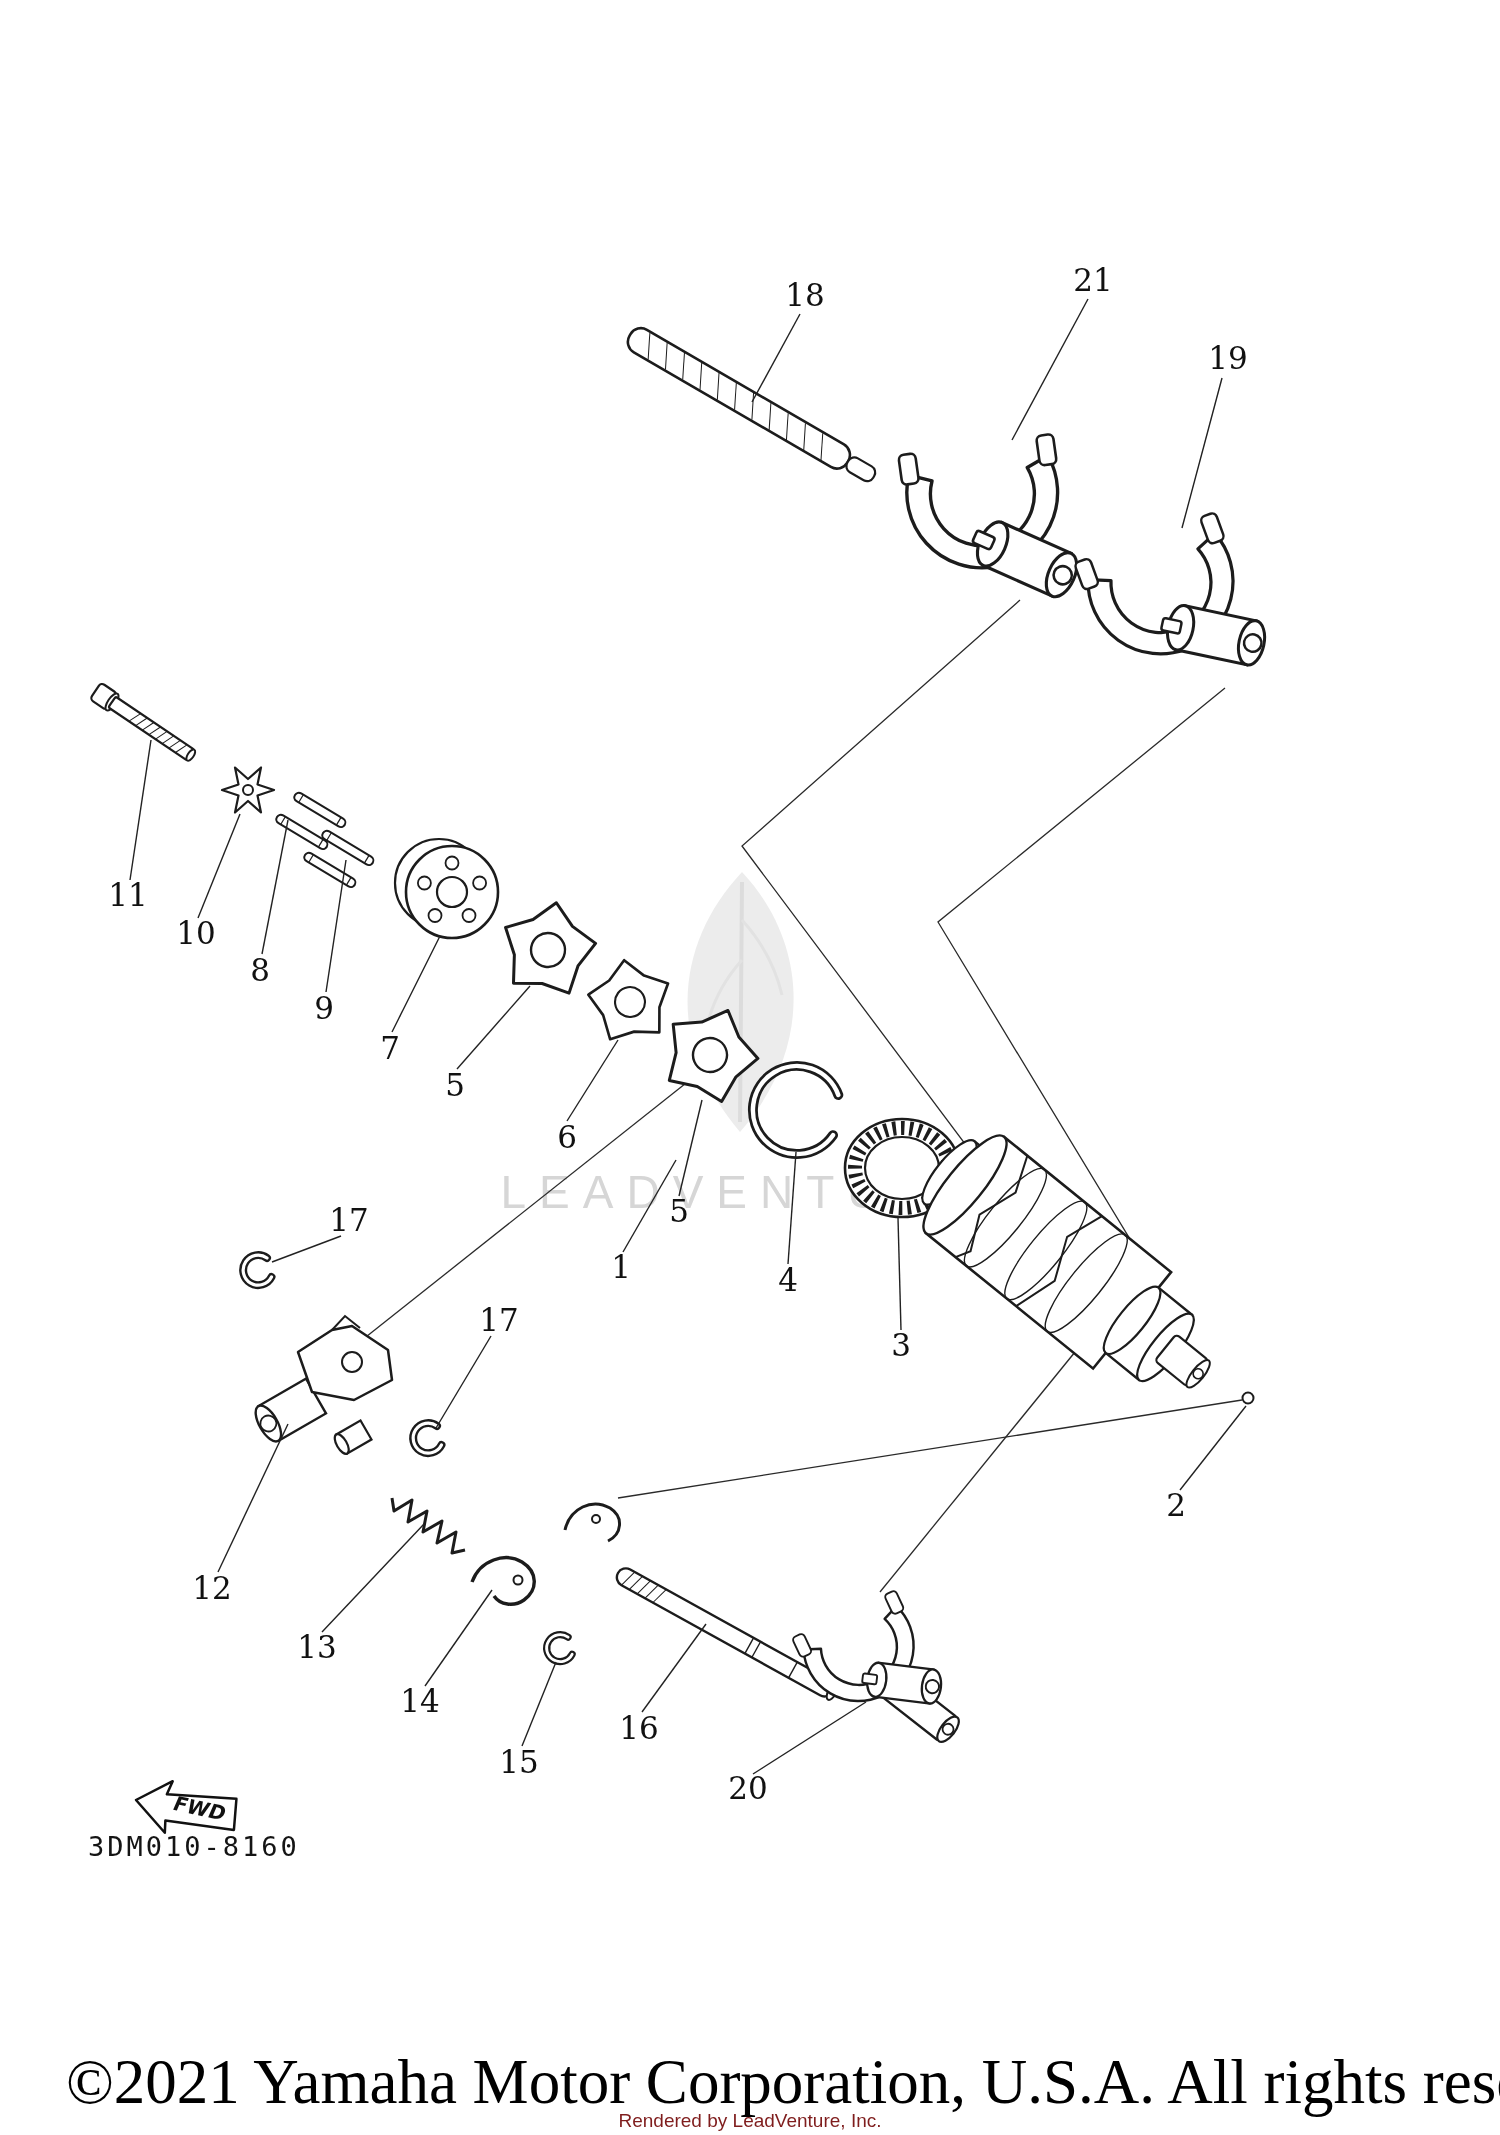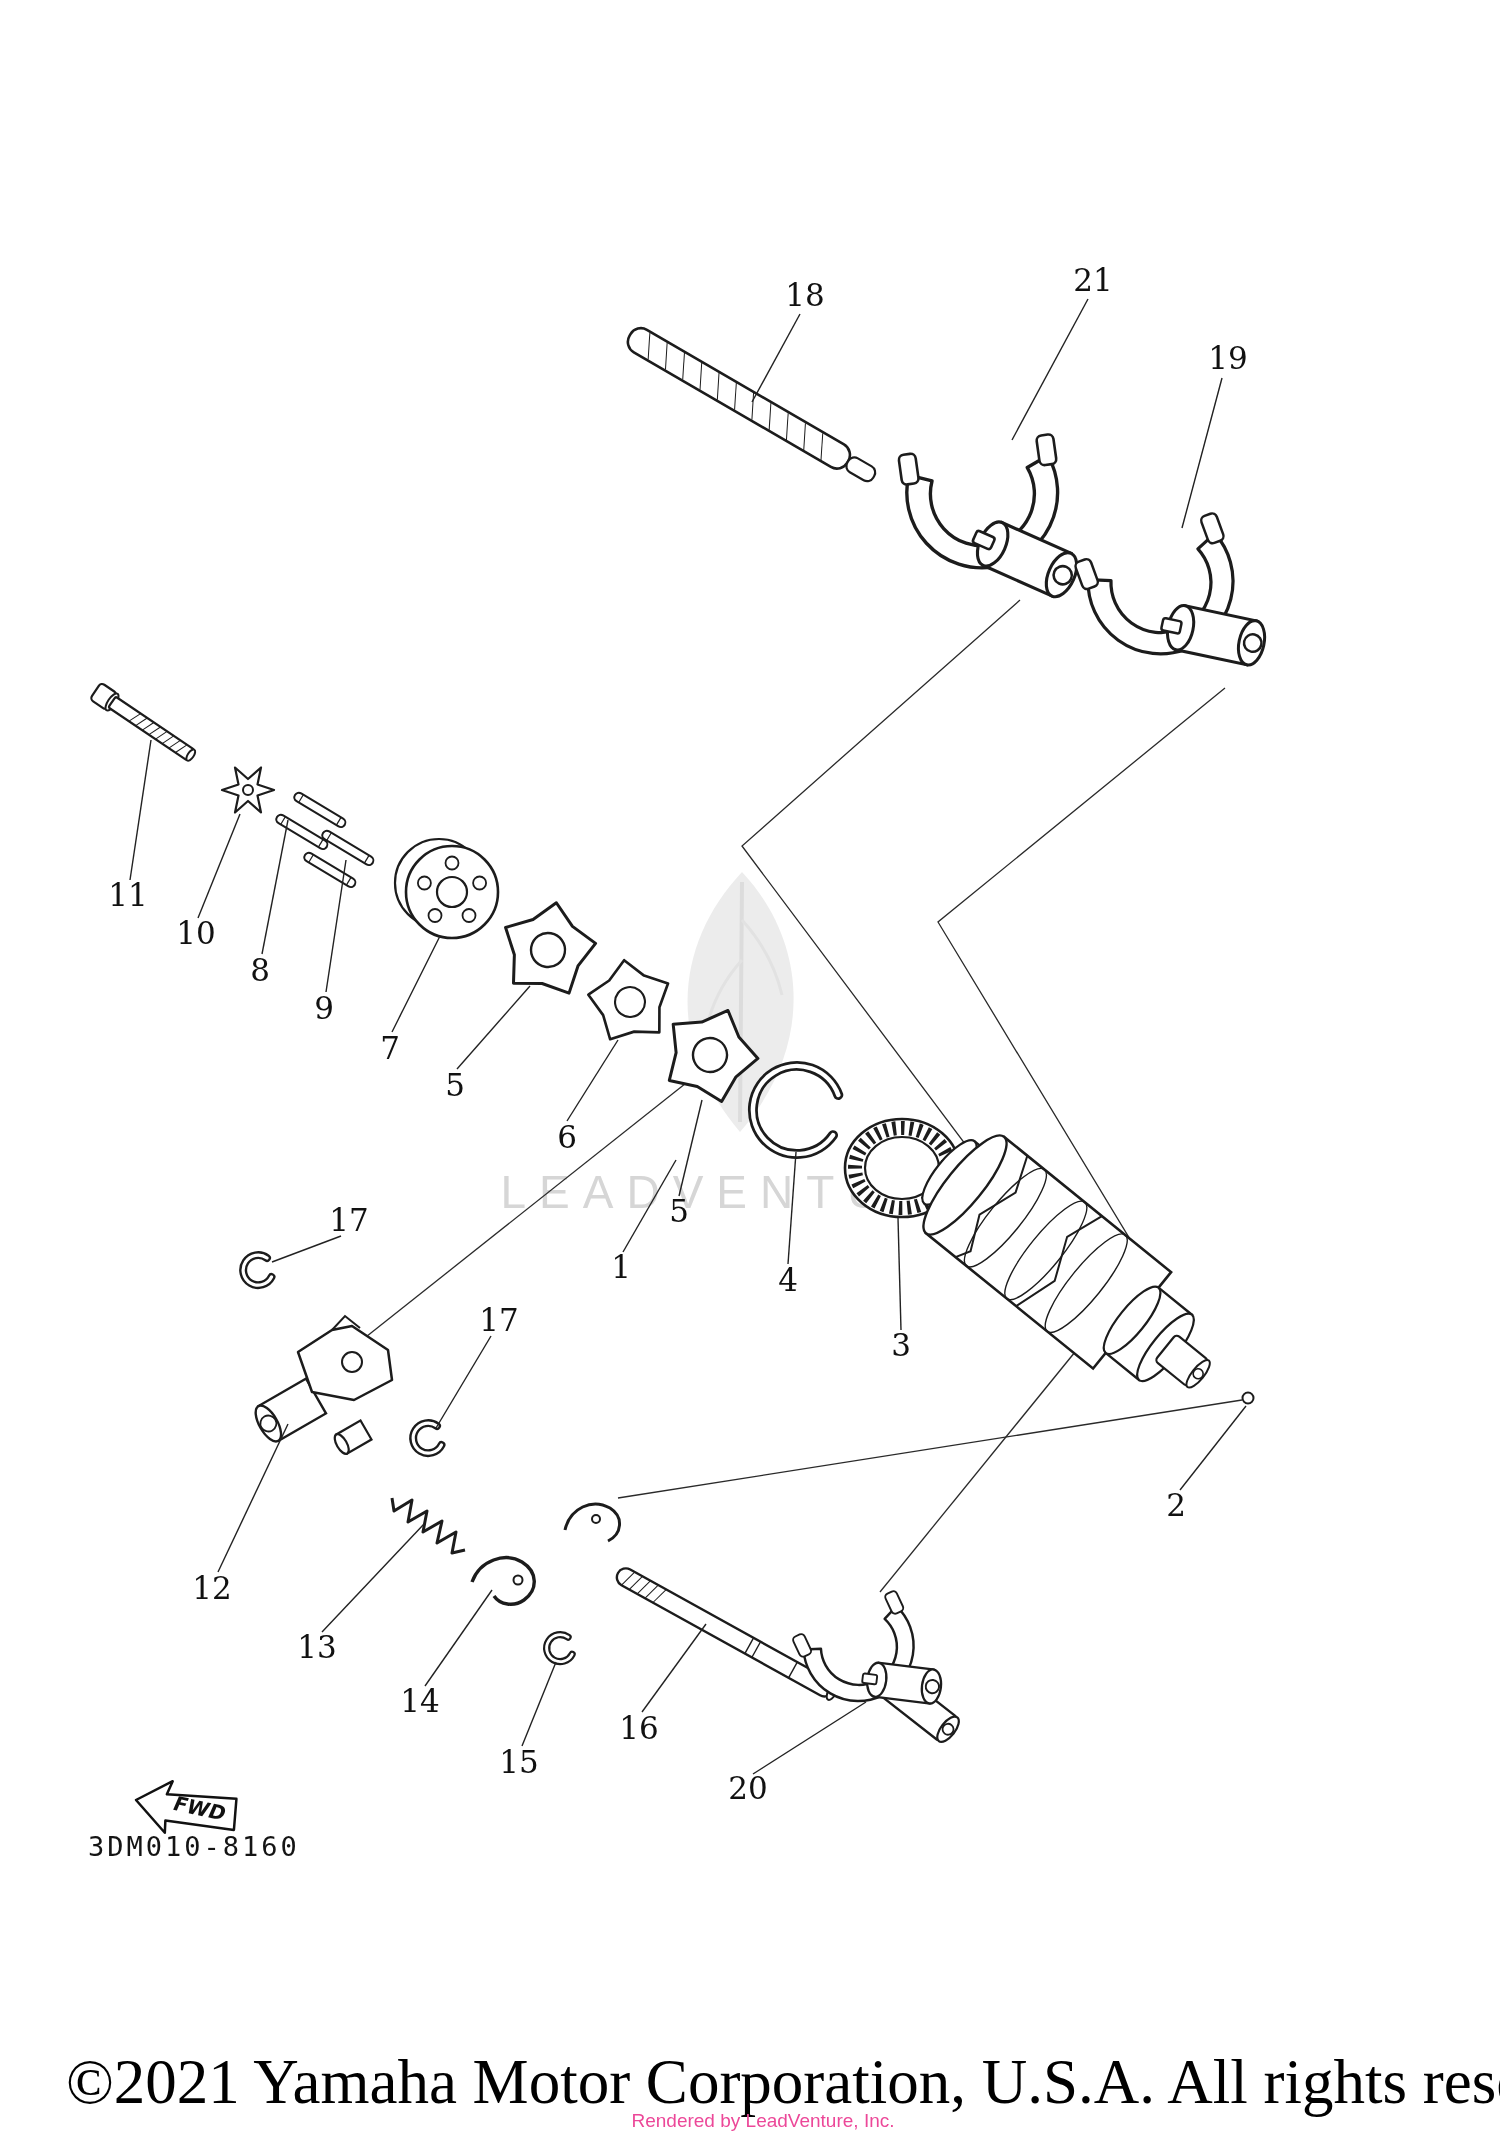--- a/index.html
+++ b/index.html
@@ -2,21 +2,21 @@
 <html><head>
 <meta charset="utf-8">
 <style>
   html,body{margin:0;padding:0;background:#fff;}
   .page{position:relative;width:1500px;height:2135px;background:#fff;overflow:hidden;
         font-family:"Liberation Sans",sans-serif;}
   .diagram-svg{position:absolute;left:0;top:0;width:1500px;height:2135px;}
   .copyright{position:absolute;left:66px;bottom:16px;font-family:"Liberation Serif",serif;
              font-size:63px;color:#000;white-space:nowrap;margin-top:34px;}
   .rendered{position:absolute;left:50%;transform:translateX(-50%);bottom:3px;
-            font-family:"Liberation Sans",sans-serif;font-size:19px;color:#ec4899;white-space:nowrap;margin-left:13px;}
+            font-family:"Liberation Sans",sans-serif;font-size:19px;color:#7f1d1d;white-space:nowrap;}
   text.callout{font-family:"DejaVu Serif",serif;font-size:31px;fill:#111;text-anchor:middle;}
   text.code{font-family:"DejaVu Sans Mono",monospace;font-size:27px;letter-spacing:3px;fill:#141414;}
   text.wm{font-family:"Liberation Sans",sans-serif;font-size:46px;letter-spacing:13px;
           fill:#d6d6d6;text-anchor:middle;}
   text.fwd{font-family:"DejaVu Sans",sans-serif;font-size:20px;font-weight:bold;font-style:italic;fill:#111;}
   .ln{stroke:#1c1c1c;fill:#fff;}
 </style>
 </head>
 <body>
 

